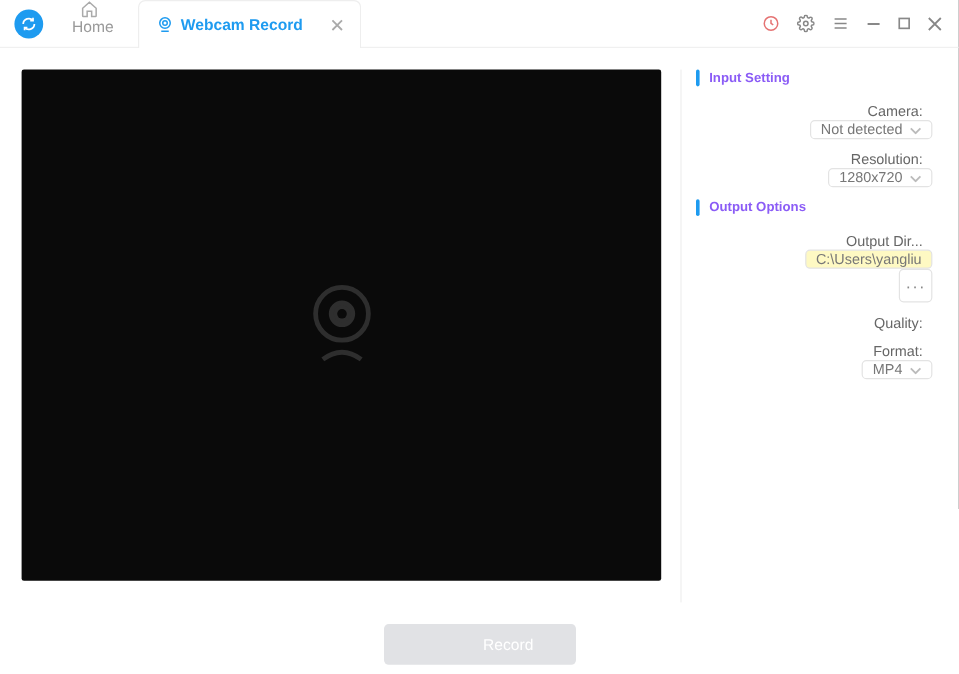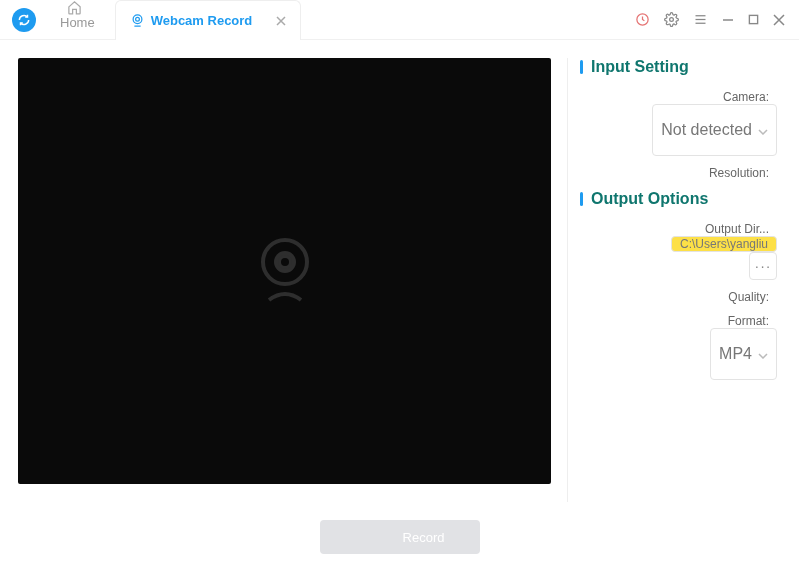--- a/index.html
+++ b/index.html
@@ -21,30 +21,30 @@
   .win-controls > * { display: inline-flex; cursor: pointer; }
   
   .content { display: flex; padding: 18px 18px 10px 18px; height: 472px; }
   
   .preview { width: 533px; height: 426px; background: #0A0A0A; position: relative; border-radius: 2px; }
   .webcam-placeholder { position: absolute; left: 50%; top: 50%; transform: translate(-50%, -50%); color: #2D2D2D; }
   
   .side-divider { width: 1px; background: #eee; margin: 0 12px 0 16px; }
   
   .settings { flex: 1; padding-right: 4px; }
-  .section-header { display: flex; align-items: center; font-size: 16px; font-weight: 600; color: #0f766e; margin-bottom: 14px; }
+  .section-header { display: flex; align-items: center; font-size: 11px; font-weight: 600; color: #8b5cf6; margin-bottom: 14px; }
   .section-header .bar { width: 3px; height: 14px; background: #1E9BF0; margin-right: 8px; border-radius: 2px; }
   .section2 { }
   
   .form-row { display: flex; align-items: flex-end; margin-bottom: 10px; flex-direction: column; }
   .form-label { width: 76px; text-align: right; font-size: 12px; color: #666; padding-right: 8px; white-space: nowrap; overflow: hidden; text-overflow: ellipsis; }
-  .select { flex: 1; height: 28px; border: 1px solid #e3e3e3; border-radius: 4px; display: flex; align-items: center; justify-content: space-between; padding: 16px 8px; font-size: 16px; color: #777; cursor: pointer; background: #fff; overflow: hidden; }
+  .select { flex: 1; height: 28px; border: 1px solid #e3e3e3; border-radius: 4px; display: flex; align-items: center; justify-content: space-between; padding: 0 8px; font-size: 12px; color: #777; cursor: pointer; background: #fff; overflow: hidden; }
   .select-text { white-space: nowrap; overflow: hidden; text-overflow: ellipsis; }
   .select-chevron { color: #bbb; flex-shrink: 0; margin-left: 6px; }
-  .path-input { flex: 1; height: 28px; border: 1px solid #e3e3e3; border-radius: 4px; display: flex; align-items: center; padding: 0 8px; font-size: 12px; color: #777; background: #fde047; overflow: hidden; }
+  .path-input { flex: 1; height: 28px; border: 1px solid #e3e3e3; border-radius: 4px; display: flex; align-items: center; padding: 0 8px; font-size: 12px; color: #777; background: #fef9c3; overflow: hidden; }
   .browse-btn { width: 28px; height: 28px; border: 1px solid #e3e3e3; border-radius: 4px; margin-left: 6px; display: flex; align-items: center; justify-content: center; color: #888; cursor: pointer; font-size: 14px; letter-spacing: 1px; }
   
   .footer { height: 50px; display: flex; align-items: center; justify-content: center; }
   .record-btn { width: 160px; height: 34px; border: none; border-radius: 4px; background: #E1E2E5; color: #fff; font-size: 13px; cursor: pointer; padding-left: 48px; }
 </style>
 </head>
 <body>
 
 <div class="titlebar">
   <div class="app-logo">
@@ -142,20 +142,26 @@
         <span class="select-text">Not detected</span>
         <span class="select-chevron"><svg width="10" height="6" viewBox="0 0 10 6" fill="none" stroke="#bbb" stroke-width="1.5">
               <path d="M1 1l4 4 4-4"></path>
             </svg></span>
       </div>
     </div>
 
 
     <div class="form-row">
       <div class="form-label">Resolution:</div>
+      <div class="select">
+        <span class="select-text">1280x720</span>
+        <span class="select-chevron"><svg width="10" height="6" viewBox="0 0 10 6" fill="none" stroke="#bbb" stroke-width="1.5">
+              <path d="M1 1l4 4 4-4"></path>
+            </svg></span>
+      </div>
     </div>
 
     <div class="section-header section2">
       <span class="bar"></span>
       <span>Output Options</span>
     </div>
 
     <div class="form-row">
       <div class="form-label">Output Dir...</div>
       <div class="path-input">

